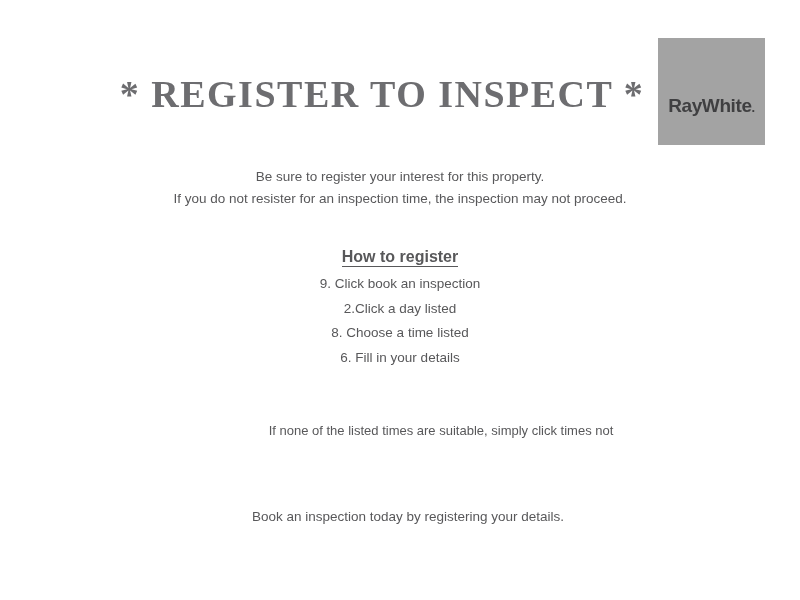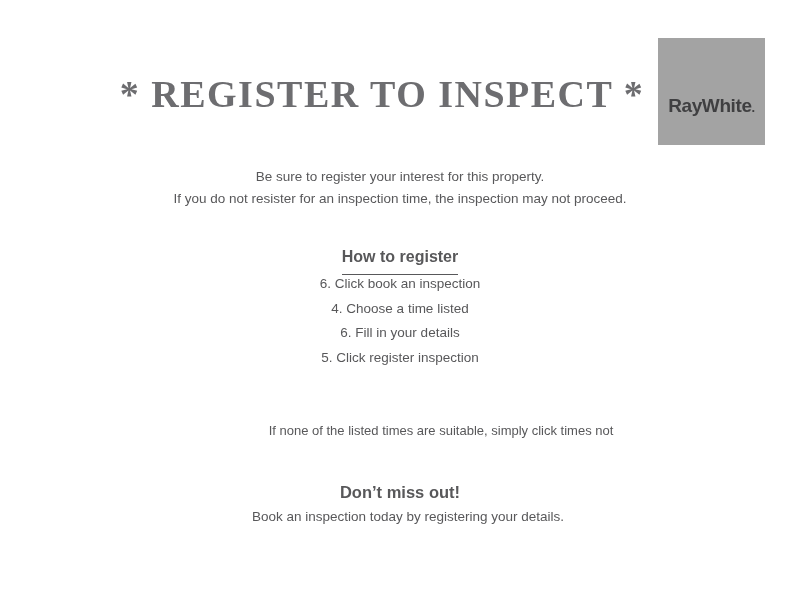--- a/index.html
+++ b/index.html
@@ -70,21 +70,21 @@
     top: 248px;
     left: 0;
     width: 800px;
     text-align: center;
     font-size: 16px;
     font-weight: bold;
     color: #58585a;
   }
   .howto-title span {
     border-bottom: 1px solid #58585a;
-    padding-bottom: 9px;
+    padding-bottom: 1px;
   }
   .steps {
     position: absolute;
     top: 272px;
     left: 0;
     width: 800px;
     text-align: center;
     font-size: 13.5px;
     line-height: 24.6px;
     color: #58585a;
@@ -140,26 +140,25 @@
   <div class="intro">
     <span class="line">Be sure to register your interest for this property.</span>
     <span class="line">If you do not resister for an inspection time, the inspection may not proceed.</span>
   </div>
 
   <div class="howto-title">
     <span>How to register</span>
   </div>
 
   <div class="steps">
-    <span class="line">6. Click book an inspection</span>
-    <span class="line">4. Choose a time listed</span>
+    <span class="line">9. Click book an inspection</span>
+    <span class="line">2.Click a day listed</span>
+    <span class="line">8. Choose a time listed</span>
     <span class="line">6. Fill in your details</span>
-    <span class="line">5. Click register inspection</span>
   </div>
 
   <div class="note">
     <span class="line">If none of the listed times are suitable, simply click times not</span>
   </div>
 
-  <div class="closing-title">Don’t miss out!</div>
   <div class="closing-sub">Book an inspection today by registering your details.</div>
 
 </div>
 
 </body></html>

